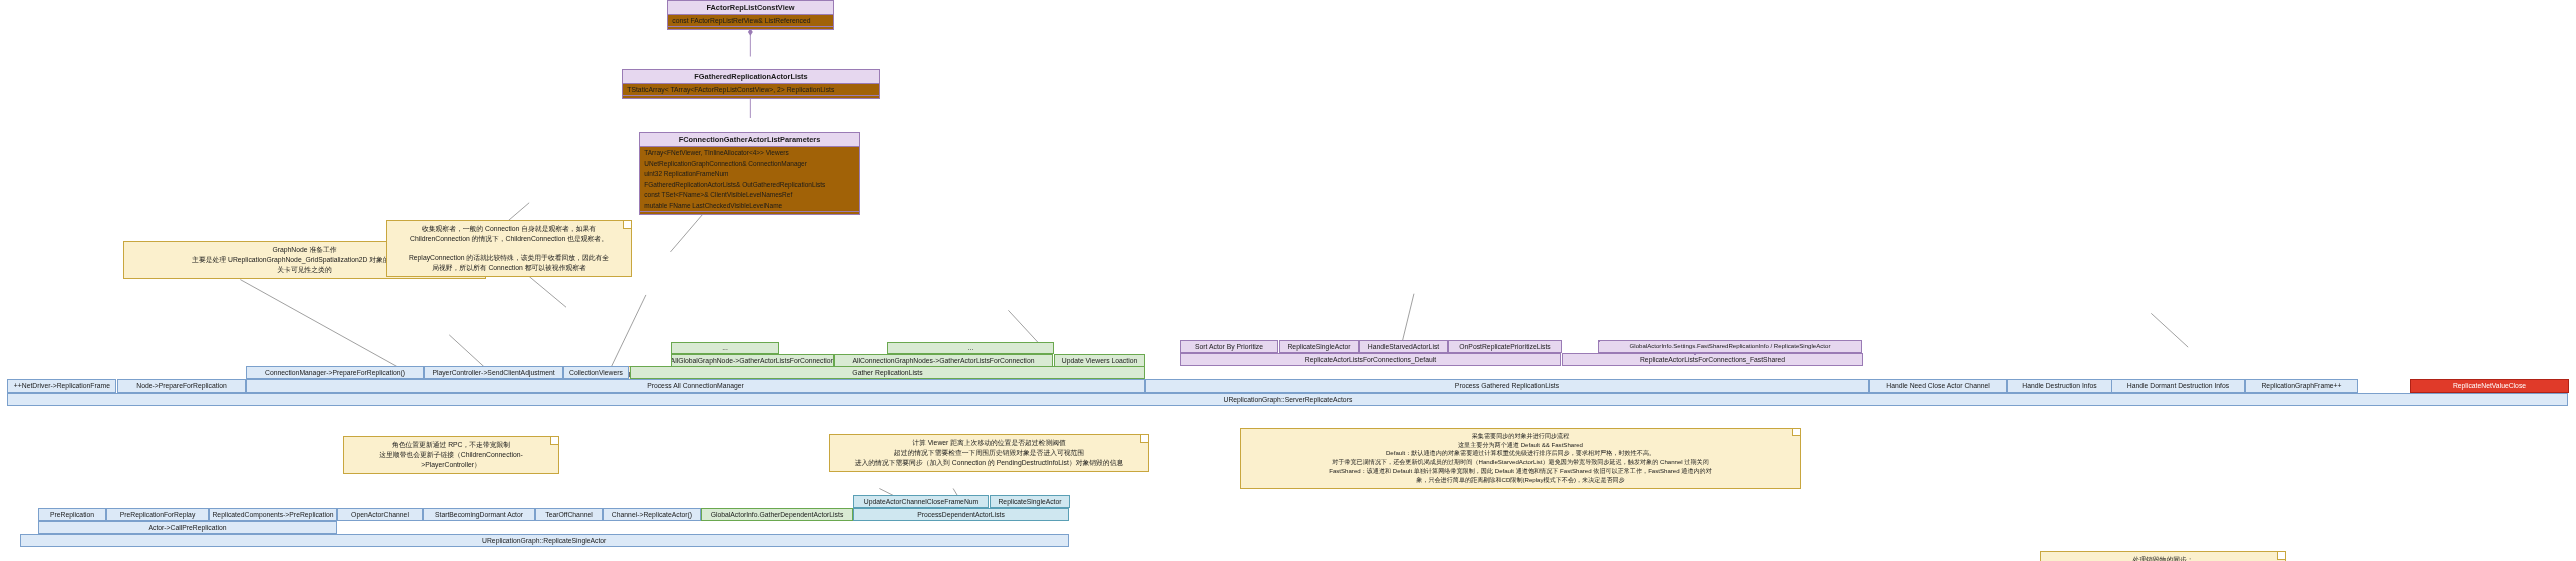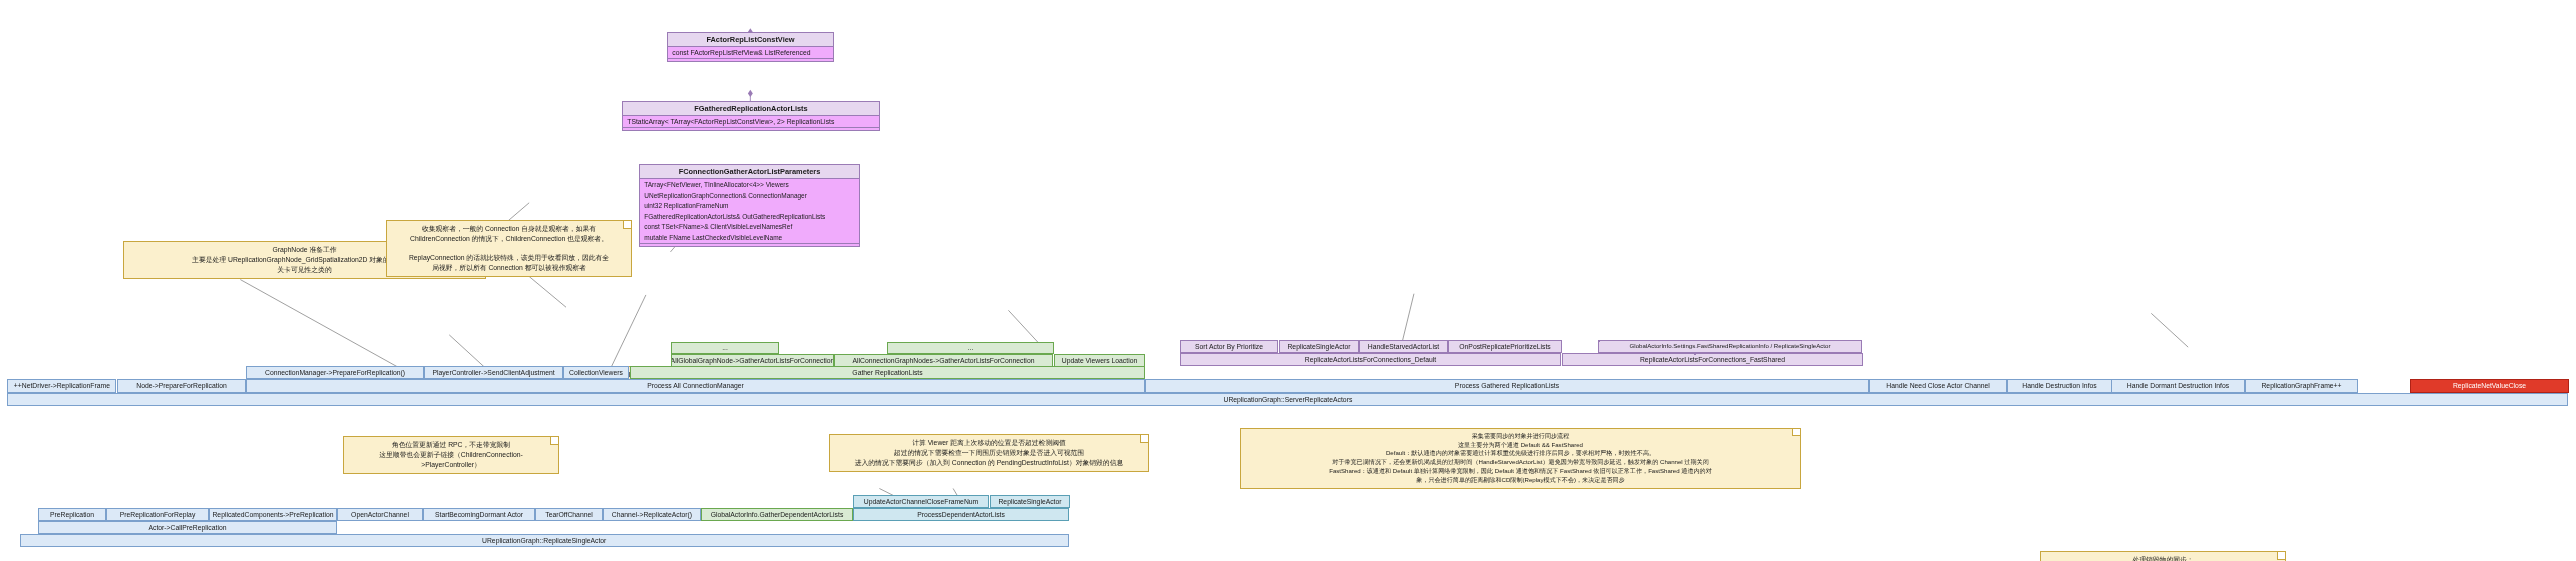--- a/index.html
+++ b/index.html
@@ -14,24 +14,23 @@
     width:2576px;
     height:561px;
     overflow:hidden;
     background:#ffffff;
   }
   
   .abs{position:absolute;box-sizing:border-box;}
 
   
   .uml{
-    background:#f0abfc;
+    background:#a16207;
     border:0.6px solid #9a7bb5;
     box-shadow:0 0 0 0 transparent;
-    margin-top:32px;
   }
   .uml .uml-title{
     background:#e6d7ef;
     border-bottom:0.6px solid #9a7bb5;
     text-align:center;
     font-weight:bold;
     padding:1.8px 4.9px 2.5px 4.9px;
     white-space:nowrap;
   }
   .uml .uml-rows{padding:0;}

